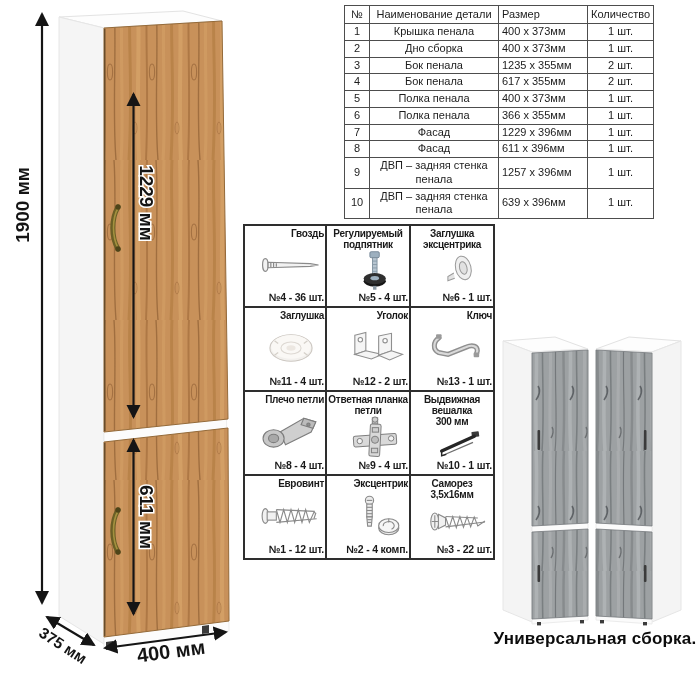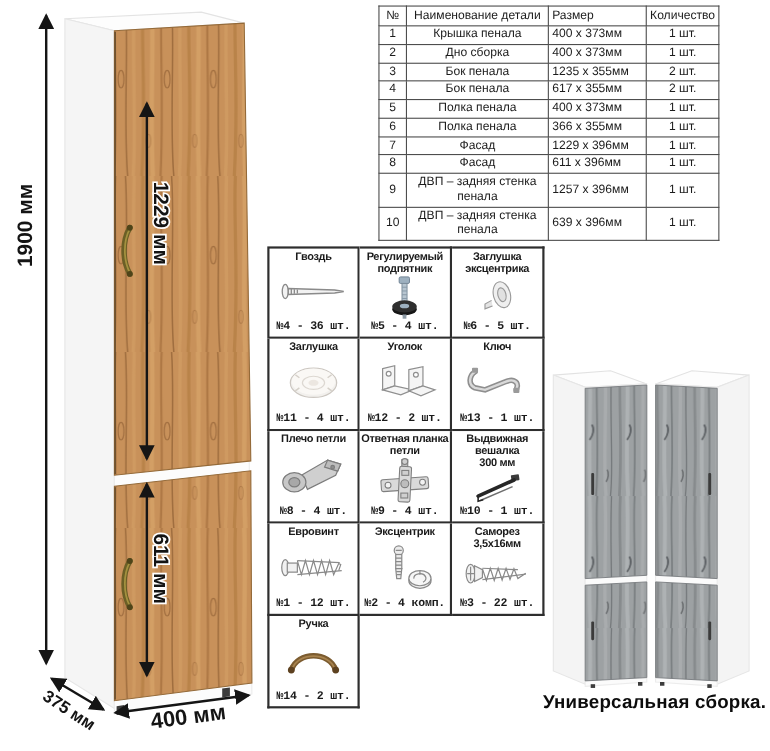--- a/index.html
+++ b/index.html
@@ -10,26 +10,26 @@
   .parts-table th,.parts-table td{border:1px solid #4d4d4d;padding:1px 3px;line-height:1.25;font-weight:normal;vertical-align:middle;}
   .parts-table th{text-align:center;height:15px;}
   .parts-table td{height:13px;}
   .parts-table .c0{width:18px;text-align:center;}
   .parts-table .c1{width:122px;text-align:center;}
   .parts-table .c2{width:82px;text-align:left;}
   .parts-table .c3{width:58px;text-align:center;}
 
   
   .hw-grid{position:absolute;left:243px;top:224px;display:grid;grid-template-columns:repeat(3,84px);grid-auto-rows:84px;background:transparent;}
-  .hw-cell{box-sizing:border-box;border-right:2px solid #2e2e2e;border-bottom:2px solid #2e2e2e;background:#fff;display:flex;flex-direction:column;align-items:center;padding:2px 1px 3px;}
+  .hw-cell{box-sizing:border-box;border-right:2px solid #2e2e2e;border-bottom:2px solid #2e2e2e;background:#fff;display:flex;flex-direction:column;align-items:flex-end;padding:2px 1px 3px;}
   .hw-cell:nth-child(3n+1){border-left:2px solid #2e2e2e;}
   .hw-cell:nth-child(-n+3){border-top:2px solid #2e2e2e;}
   .hw-label{font-weight:bold;font-size:10px;line-height:1.1;text-align:center;white-space:pre-line;letter-spacing:-0.3px;}
   .hw-icon{flex:1 1 auto;width:66px;min-height:0;}
-  .hw-count{font-weight:bold;font-size:10.5px;letter-spacing:-0.2px;font-family:Liberation Mono, monospace;}
+  .hw-count{font-weight:bold;font-size:10.5px;letter-spacing:-0.2px;}
 
   
   .dim{font-family:"Liberation Sans",sans-serif;font-weight:bold;fill:#141414;text-anchor:middle;paint-order:stroke fill;stroke:#ffffff;stroke-width:3px;}
   .d-height{font-size:19px;}
   .d-door{font-size:19px;}
   .d-depth{font-size:15.5px;}
   .d-width{font-size:20px;}
 
   
   .variants-caption{position:absolute;left:486px;top:629px;width:218px;text-align:center;font-weight:bold;font-size:17px;color:#0c0c0c;letter-spacing:0.2px;}
@@ -182,21 +182,21 @@
         <svg class="hw-icon" viewBox="0 0 72 48" preserveAspectRatio="xMidYMid meet">
           <use href="#sym-adjustable-foot-icon"></use>
         </svg>
         <div class="hw-count">№5 - 4 шт.</div>
       </div>
       <div class="hw-cell">
         <div class="hw-label">Заглушка эксцентрика</div>
         <svg class="hw-icon" viewBox="0 0 72 48" preserveAspectRatio="xMidYMid meet">
           <use href="#sym-eccentric-cap-icon"></use>
         </svg>
-        <div class="hw-count">№6 - 5 шт.</div>
+        <div class="hw-count">№6 - 1 шт.</div>
       </div>
       <div class="hw-cell">
         <div class="hw-label">Заглушка</div>
         <svg class="hw-icon" viewBox="0 0 72 48" preserveAspectRatio="xMidYMid meet">
           <use href="#sym-plug-icon"></use>
         </svg>
         <div class="hw-count">№11 - 4 шт.</div>
       </div>
       <div class="hw-cell">
         <div class="hw-label">Уголок</div>
@@ -247,27 +247,20 @@
           <use href="#sym-eccentric-cam-icon"></use>
         </svg>
         <div class="hw-count">№2 - 4 комп.</div>
       </div>
       <div class="hw-cell">
         <div class="hw-label">Саморез 3,5х16мм</div>
         <svg class="hw-icon" viewBox="0 0 72 48" preserveAspectRatio="xMidYMid meet">
           <use href="#sym-selftap-screw-icon"></use>
         </svg>
         <div class="hw-count">№3 - 22 шт.</div>
-      </div>
-      <div class="hw-cell">
-        <div class="hw-label">Ручка</div>
-        <svg class="hw-icon" viewBox="0 0 72 48" preserveAspectRatio="xMidYMid meet">
-          <use href="#sym-door-handle-icon"></use>
-        </svg>
-        <div class="hw-count">№14 - 2 шт.</div>
       </div>
     </div>
 
   <svg class="abs" style="left:492px;top:331px" width="200" height="300" viewBox="0 0 200 300">
     <defs>
       <pattern id="graywoodp" patternUnits="userSpaceOnUse" width="34" height="120">
         <rect width="34" height="120" fill="#9da1a3"></rect>
         <path d="M4,0 C2,30 6,70 3,120" stroke="#84878a" stroke-width="2.5" fill="none" opacity="0.85"></path>
         <path d="M10,0 C12,40 8,80 11,120" stroke="#b3b6b8" stroke-width="3.5" fill="none" opacity="0.8"></path>
         <path d="M17,0 C15,25 19,75 16,120" stroke="#75797c" stroke-width="1.6" fill="none" opacity="0.85"></path>

